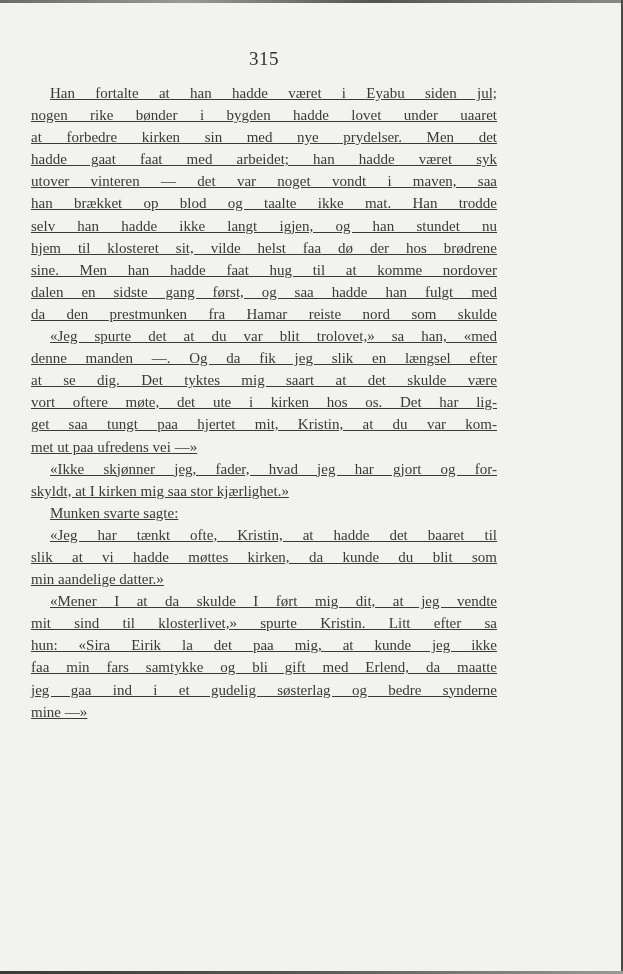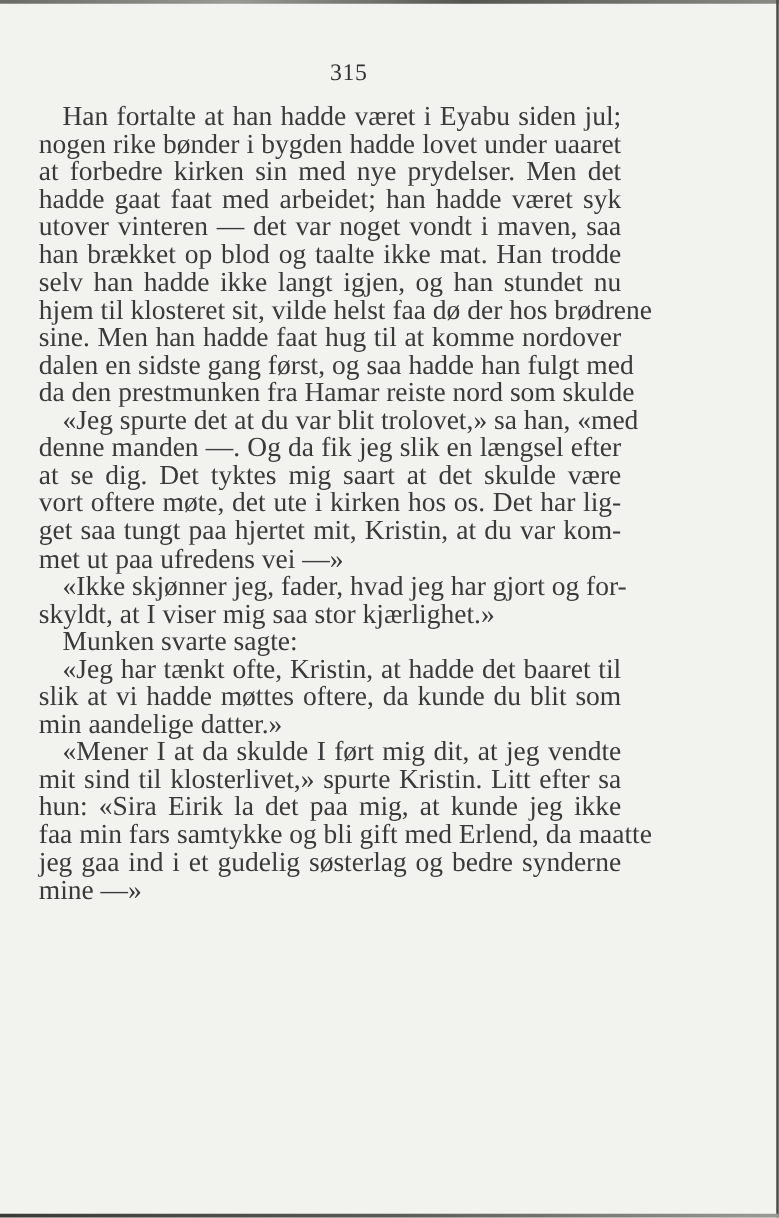--- a/index.html
+++ b/index.html
@@ -10,25 +10,25 @@
     font-family: "Liberation Serif", "DejaVu Serif", serif;
     color: #3a3a3a;
   }
   .edge-top { position: absolute; left: 0; top: 0; width: 623px; height: 3px;
     background: linear-gradient(90deg,#6a6a66,#9a9a94 30%,#55554f 60%,#8a8a84); }
   .edge-right { position: absolute; right: 0; top: 0; width: 2px; height: 974px; background: #4a4a46; }
   .edge-bottom { position: absolute; left: 0; bottom: 0; width: 623px; height: 3px;
     background: linear-gradient(90deg,#3a3a36,#5a5a55 50%,#9a9a94); }
   .page-number {
     position: absolute; top: 48px; left: 0; width: 528px; text-align: center;
-    font-size: 19px; letter-spacing: 0.5px; color: #333; margin-left: 15px;
+    font-size: 19px; letter-spacing: 0.5px; color: #333;
   }
   .body-text {
     position: absolute; top: 82px; left: 31px; width: 466px;
-    font-size: 22px; line-height: 22.1px;
+    font-size: 15px; line-height: 22.1px; text-decoration: underline;
   }
   .line {
     display: block; white-space: nowrap;
     text-align: justify; text-align-last: justify;
     height: 22.1px;
   }
   .line.last { text-align-last: left; }
   .line.indent { padding-left: 19px; }
 </style>
 </head>
@@ -52,24 +52,24 @@
     <span class="line">sine. Men han hadde faat hug til at komme nordover</span>
     <span class="line">dalen en sidste gang først, og saa hadde han fulgt med</span>
     <span class="line">da den prestmunken fra Hamar reiste nord som skulde</span>
     <span class="line indent">«Jeg spurte det at du var blit trolovet,» sa han, «med</span>
     <span class="line">denne manden —. Og da fik jeg slik en længsel efter</span>
     <span class="line">at se dig. Det tyktes mig saart at det skulde være</span>
     <span class="line">vort oftere møte, det ute i kirken hos os. Det har lig-</span>
     <span class="line">get saa tungt paa hjertet mit, Kristin, at du var kom-</span>
     <span class="line last">met ut paa ufredens vei —»</span>
     <span class="line indent">«Ikke skjønner jeg, fader, hvad jeg har gjort og for-</span>
-    <span class="line last">skyldt, at I viser mig saa stor kjærlighet.»</span>
+    <span class="line last">skyldt, at I kirken mig saa stor kjærlighet.»</span>
     <span class="line indent last">Munken svarte sagte:</span>
     <span class="line indent">«Jeg har tænkt ofte, Kristin, at hadde det baaret til</span>
-    <span class="line">slik at vi hadde møttes oftere, da kunde du blit som</span>
+    <span class="line">slik at vi hadde møttes kirken, da kunde du blit som</span>
     <span class="line last">min aandelige datter.»</span>
     <span class="line indent">«Mener I at da skulde I ført mig dit, at jeg vendte</span>
     <span class="line">mit sind til klosterlivet,» spurte Kristin. Litt efter sa</span>
     <span class="line">hun: «Sira Eirik la det paa mig, at kunde jeg ikke</span>
     <span class="line">faa min fars samtykke og bli gift med Erlend, da maatte</span>
     <span class="line">jeg gaa ind i et gudelig søsterlag og bedre synderne</span>
     <span class="line last">mine —»</span>
   </div>
 
 </body></html>

